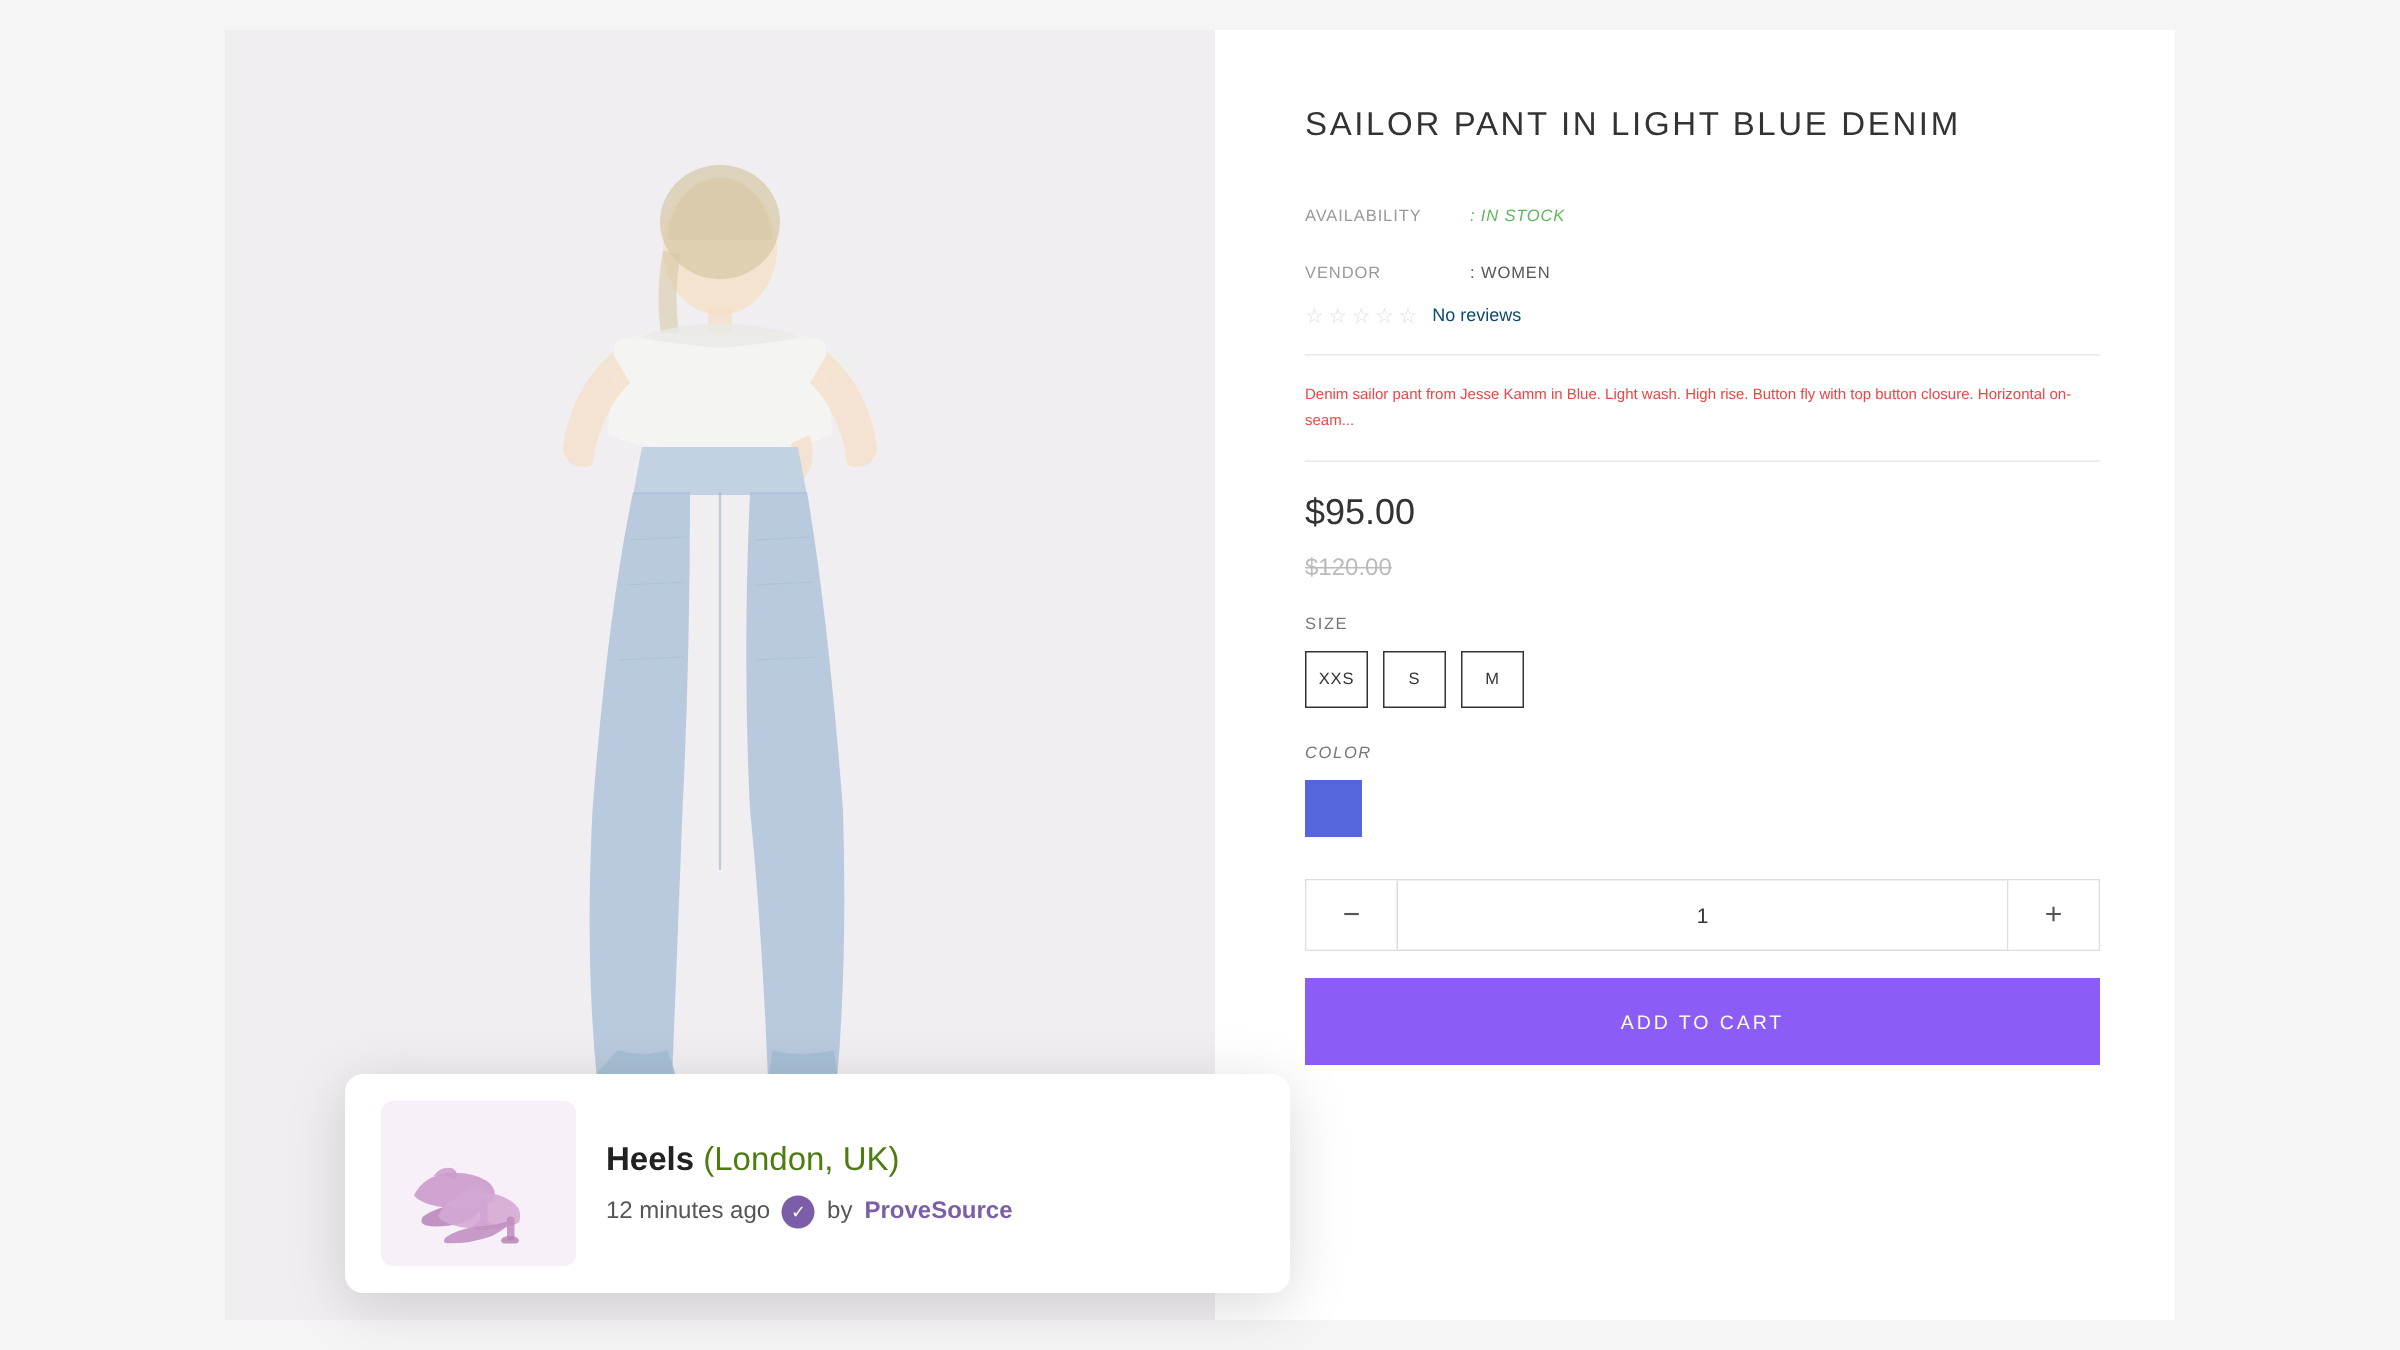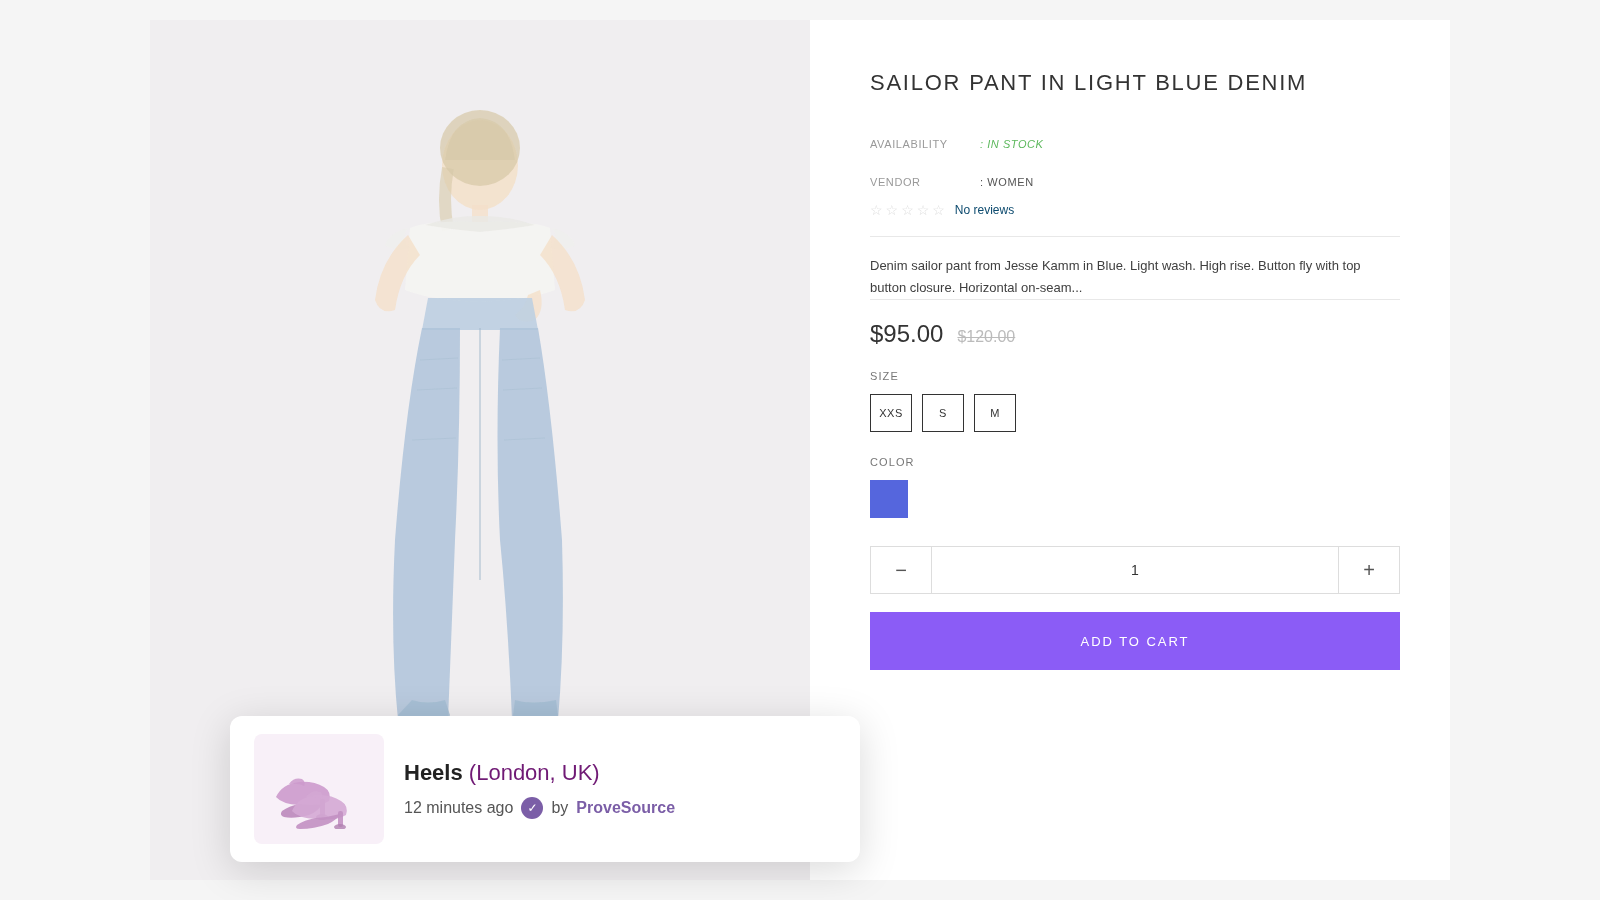--- a/index.html
+++ b/index.html
@@ -105,34 +105,36 @@
     .no-reviews {
       font-size: 12px;
       color: #0c4a6e;
     }
     .divider {
       height: 1px;
       background: #e8e8e8;
       margin-bottom: 18px;
     }
     .description {
-      font-size: 13px;
-      color: #404040;
+      font-size: 10px;
+      color: #ef4444;
       line-height: 1.7;
+      margin-bottom: 18px;
     }
     .divider2 {
       height: 1px;
       background: #e8e8e8;
       margin-bottom: 20px;
     }
     .price-row {
       display: flex;
       align-items: baseline;
       gap: 14px;
       margin-bottom: 22px;
+      flex-direction: column;
     }
     .price-current {
       font-size: 24px;
       font-weight: 500;
       color: #333;
     }
     .price-original {
       font-size: 16px;
       color: #bbb;
       text-decoration: line-through;
@@ -166,20 +168,21 @@
     .size-btn.active {
       background: #fff;
       border: 1.5px solid #333;
     }
     .color-label {
       font-size: 11px;
       letter-spacing: 0.1em;
       color: #777;
       text-transform: uppercase;
       margin-bottom: 12px;
+      font-style: italic;
     }
     .color-options {
       display: flex;
       gap: 10px;
       margin-bottom: 28px;
     }
     .color-swatch {
       width: 38px;
       height: 38px;
       cursor: pointer;
@@ -264,21 +267,21 @@
       font-size: 22px;
       color: #222;
       margin-bottom: 10px;
       line-height: 1.3;
     }
     .notification-name .name-bold {
       font-weight: 700;
     }
     .notification-name .location {
       font-weight: 400;
-      color: #701a75;
+      color: #4d7c0f;
     }
     .notification-action {
       font-size: 18px;
       color: #333;
       margin-bottom: 10px;
     }
     .notification-action .product-bold {
       font-weight: 700;
     }
     .notification-footer {

